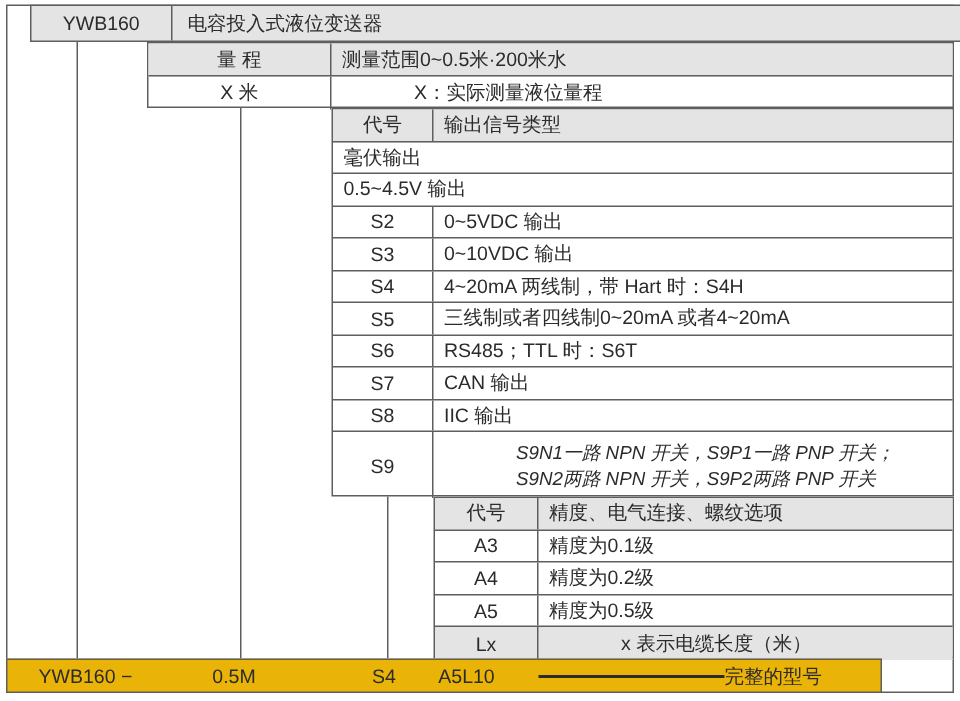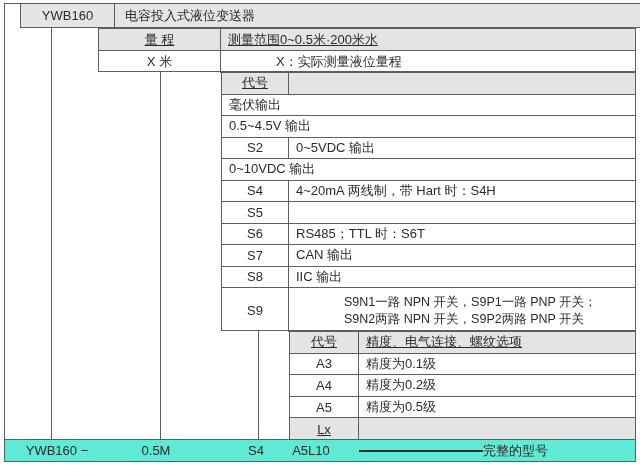--- a/index.html
+++ b/index.html
@@ -12,50 +12,50 @@
     font-size:13px; color:var(--text); overflow:hidden;
   }
   .stage *, .stage{box-sizing:border-box;}
   
   .frame{position:absolute; left:4px; top:3px; width:632px; height:459px;
          border:1px solid var(--border);}
   
   .box{position:absolute; border:1px solid var(--border); background:#fff;}
   .r{display:flex; border-bottom:1px solid var(--border);}
   .r:last-child{border-bottom:none;gap:48px;}
-  .shaded{background:var(--shade);text-decoration:underline;}
+  .shaded{background:var(--shade);}
   .c1{border-right:1px solid var(--border); display:flex; align-items:center;
       justify-content:center; flex:0 0 auto;}
   .c2{flex:1 1 auto; display:flex; align-items:center; padding-left:7px;}
   
   .top-row{left:20px; top:3px; width:632px; height:25px; background:var(--shade); display:flex;}
   .top-row .c1{width:94px;}
   .top-row .c2{padding-left:10px;}
   
   .range-box{left:98px; top:28px; width:538px; height:44px;}
   .range-box .r{height:22px;}
   .range-box .c1{width:122px;}
   
   .signal-box{left:221px; top:72px; width:415px; height:259px;}
   .signal-box .r{height:21.5px;}
   .signal-box .r.tall{height:44px;justify-content:center;}
   .signal-box .c1{width:67px;}
-  .two-line{line-height:17px; font-size:12.5px; padding-top:1px;}
+  .two-line{line-height:17px; font-size:12.5px; padding-top:1px;font-style:italic;}
   
   .acc-box{left:289px; top:331px; width:347px; height:108px;}
   .acc-box .r{height:21.6px;}
   .acc-box .c1{width:69px;}
   
   .vline{position:absolute; width:1px; background:var(--border);}
   .leg-model{left:51px; top:28px; height:411px;}
   .leg-range{left:160px; top:72px; height:367px;}
   .leg-signal{left:258px; top:331px; height:108px;}
   
-  .bottom-row{left:4px; top:439px; width:632px; height:23px; border:1px solid var(--border);
-              background:#5eead4;}
+  .bottom-row{left:4px; top:439px; width:584px; height:23px; border:1px solid var(--border);
+              background:#eab308;}
   .bottom-row span{position:absolute; top:0; line-height:21px; text-align:center;}
   .ex-model{left:12px; width:80px;}
   .ex-range{left:116px; width:70px;}
   .ex-signal{left:221px; width:60px;}
   .ex-acc{left:276px; width:60px;}
   .ex-dash{position:absolute; left:354px; top:10px; width:124px; height:2px; background:var(--text);}
   .ex-note{left:478px; width:90px; text-align:left !important;}
 </style>
 </head>
 <body>
@@ -76,40 +76,43 @@
     </div>
     <div class="r">
       <div class="c1">X 米</div>
       <div class="c2">X：实际测量液位量程</div>
     </div>
   </div>
 
   <div class="box signal-box">
     <div class="r shaded">
       <div class="c1">代号</div>
+      <div class="c2">输出信号类型</div>
     </div>
     <div class="r">
       <div class="c2">毫伏输出</div>
     </div>
     <div class="r">
       <div class="c2">0.5~4.5V 输出</div>
     </div>
     <div class="r">
       <div class="c1">S2</div>
       <div class="c2">0~5VDC 输出</div>
     </div>
     <div class="r">
+      <div class="c1">S3</div>
       <div class="c2">0~10VDC 输出</div>
     </div>
     <div class="r">
       <div class="c1">S4</div>
       <div class="c2">4~20mA 两线制，带 Hart 时：S4H</div>
     </div>
     <div class="r">
       <div class="c1">S5</div>
+      <div class="c2">三线制或者四线制0~20mA 或者4~20mA</div>
     </div>
     <div class="r">
       <div class="c1">S6</div>
       <div class="c2">RS485；TTL 时：S6T</div>
     </div>
     <div class="r">
       <div class="c1">S7</div>
       <div class="c2">CAN 输出</div>
     </div>
     <div class="r">
@@ -139,20 +142,21 @@
     <div class="r">
       <div class="c1">A4</div>
       <div class="c2">精度为0.2级</div>
     </div>
     <div class="r">
       <div class="c1">A5</div>
       <div class="c2">精度为0.5级</div>
     </div>
     <div class="r shaded">
       <div class="c1">Lx</div>
+      <div class="c2">x 表示电缆长度（米）</div>
     </div>
   </div>
 
   <div class="vline leg-model"></div>
   <div class="vline leg-range"></div>
   <div class="vline leg-signal"></div>
 
   <div class="box bottom-row">
     <span class="ex-model">YWB160 −</span>
     <span class="ex-range">0.5M</span>

